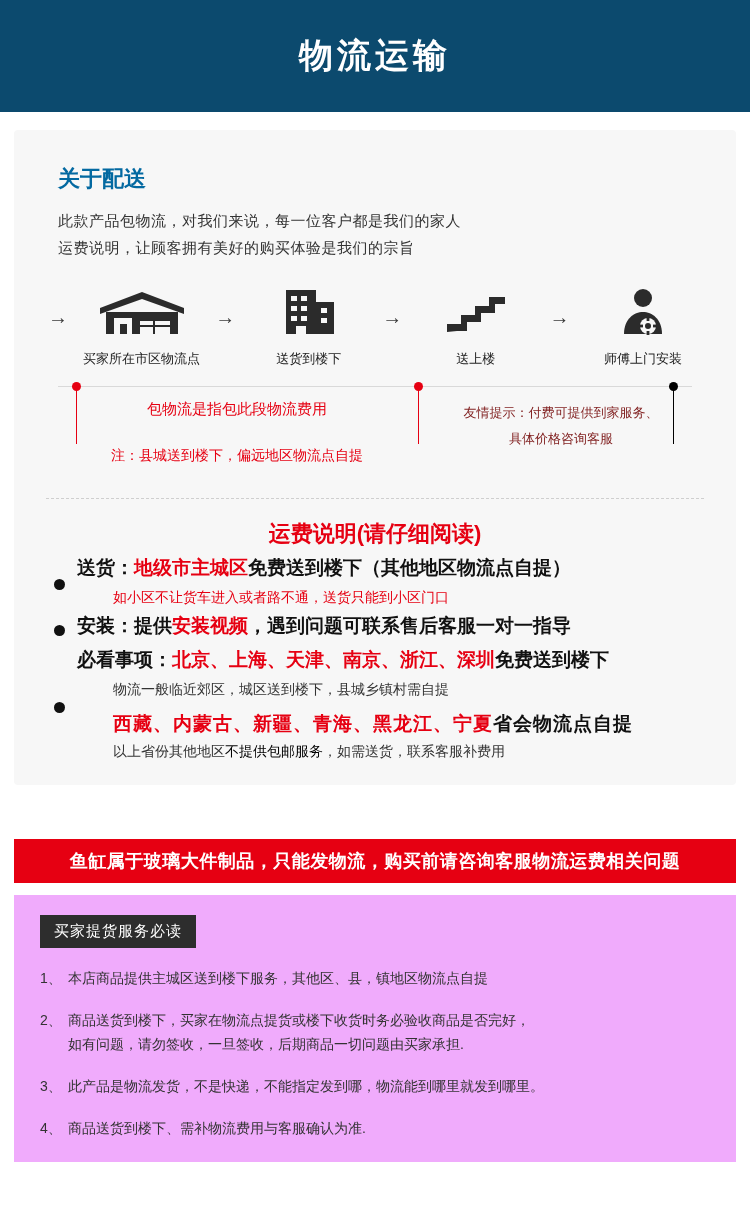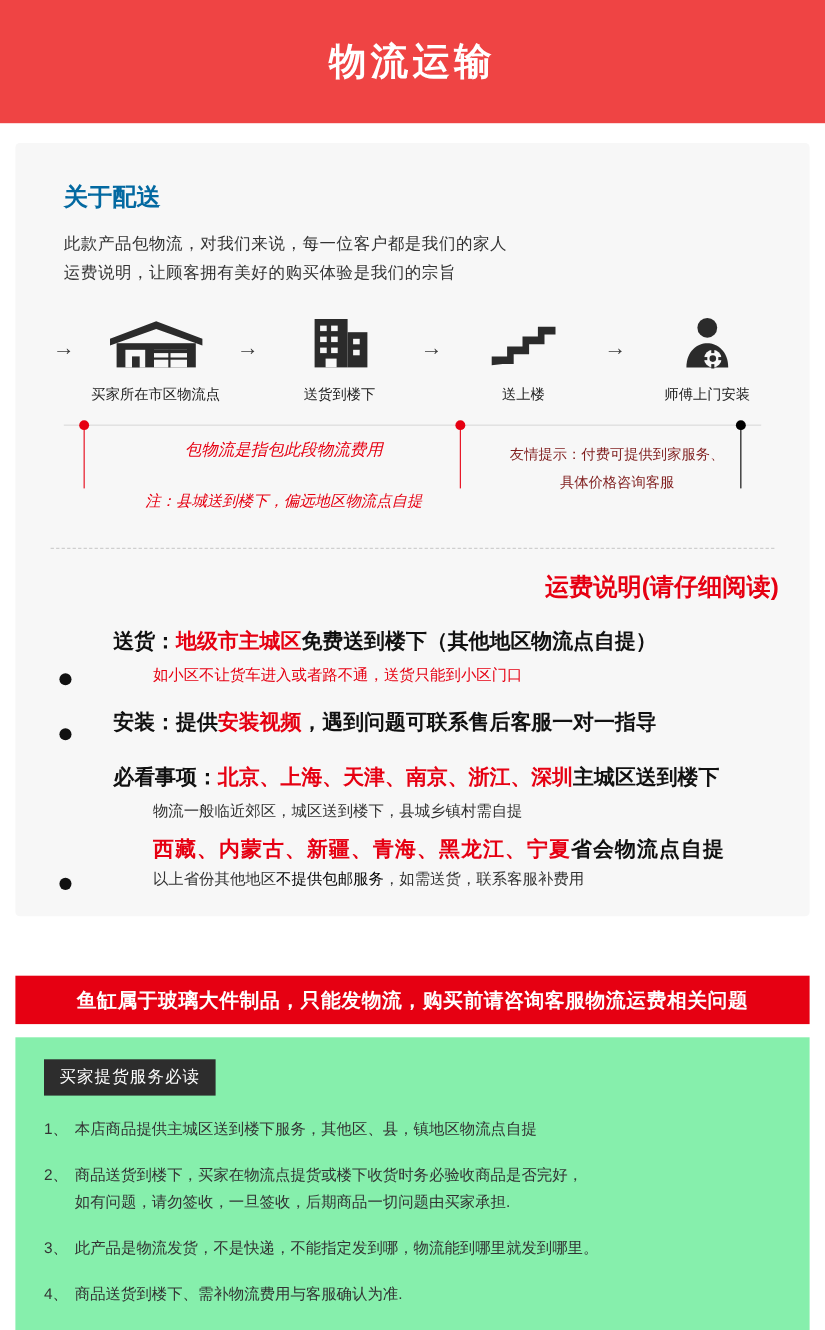--- a/index.html
+++ b/index.html
@@ -14,21 +14,21 @@
     -webkit-font-smoothing: antialiased;
   }
   .page {
     width: 750px;
     position: relative;
     background: #ffffff;
   }
 
   
   .header {
-    background: #ef4444;
+    background: #0c4a6e;
     height: 112px;
     display: flex;
     align-items: center;
     justify-content: center;
   }
   .header-title {
     color: #ffffff;
     font-size: 34px;
     font-weight: bold;
     letter-spacing: 4px;
@@ -119,26 +119,25 @@
     top: 0;
     width: 1px;
     height: 58px;
   }
   .vline.red { background: #e60012; }
   .vline.black { background: #000000; }
 
   .note-red {
     position: absolute;
     top: 14px;
-    left: 45px;
+    left: 24px;
     width: 330px;
     text-align: center;
     color: #e60012;
     font-size: 15px;
-    font-style: italic;
   }
   .note-red .sub {
     display: block;
     margin-top: 28px;
     font-size: 14px;
   }
   .note-gray {
     position: absolute;
     top: 14px;
     right: 6px;
@@ -150,36 +149,35 @@
   }
 
   .divider {
     border: 0;
     border-top: 1px dashed #cfcfcf;
     margin: 26px 4px 20px 4px;
   }
 
   
   .fee-title {
-    text-align: right;
+    text-align: center;
     font-size: 22px;
     font-weight: bold;
     color: #e60012;
     margin-bottom: 0;
   }
   .fee-title .paren {
     font-weight: bold;
   }
 
   
   .bullet-row {
     display: flex;
-    align-items: flex-end;
-    margin: 20px 0 0 6px;
-    gap: 26px;
+    align-items: center;
+    margin: 4px 0 0 6px;
   }
   .dot {
     width: 11px;
     height: 11px;
     border-radius: 50%;
     background: #111;
     margin: 8px 12px 0 6px;
     flex: 0 0 auto;
   }
   .bullet-body {
@@ -227,21 +225,21 @@
     box-sizing: border-box;
     margin-top: 20px;
   }
 
   
   .notes-wrap {
     padding: 0 14px 28px 14px;
     box-sizing: border-box;
   }
   .notes-card {
-    background: #86efac;
+    background: #f0abfc;
     padding: 20px 26px 22px 26px;
     box-sizing: border-box;
   }
   .notes-badge {
     display: inline-block;
     background: #2d2d2d;
     color: #ffffff;
     font-size: 15px;
     padding: 7px 14px;
     letter-spacing: 1px;
@@ -391,21 +389,21 @@
       <div class="bullet-row">
         <div class="dot"></div>
         <div class="bullet-body">
           <div class="b-main"><span>安装：</span><span>提供</span><span class="red">安装视频</span><span>，遇到问题可联系售后客服一对一指导</span></div>
         </div>
       </div>
 
       <div class="bullet-row">
         <div class="dot"></div>
         <div class="bullet-body">
-          <div class="b-main"><span>必看事项：</span><span class="red">北京、上海、天津、南京、浙江、深圳</span><span>主城区送到楼下</span></div>
+          <div class="b-main"><span>必看事项：</span><span class="red">北京、上海、天津、南京、浙江、深圳</span><span>免费送到楼下</span></div>
           <div class="b-sub dark center-ish">物流一般临近郊区，城区送到楼下，县城乡镇村需自提</div>
           <div class="b-line-red"><span>西藏、内蒙古、新疆、青海、黑龙江、宁夏</span><span class="black">省会物流点自提</span></div>
           <div class="b-sub dark"><span>以上省份其他地区</span><span class="red">不提供包邮服务</span><span>，如需送货，联系客服补费用</span></div>
         </div>
       </div>
 
     </div>
   </div>
 
   <div class="warning-wrap">

